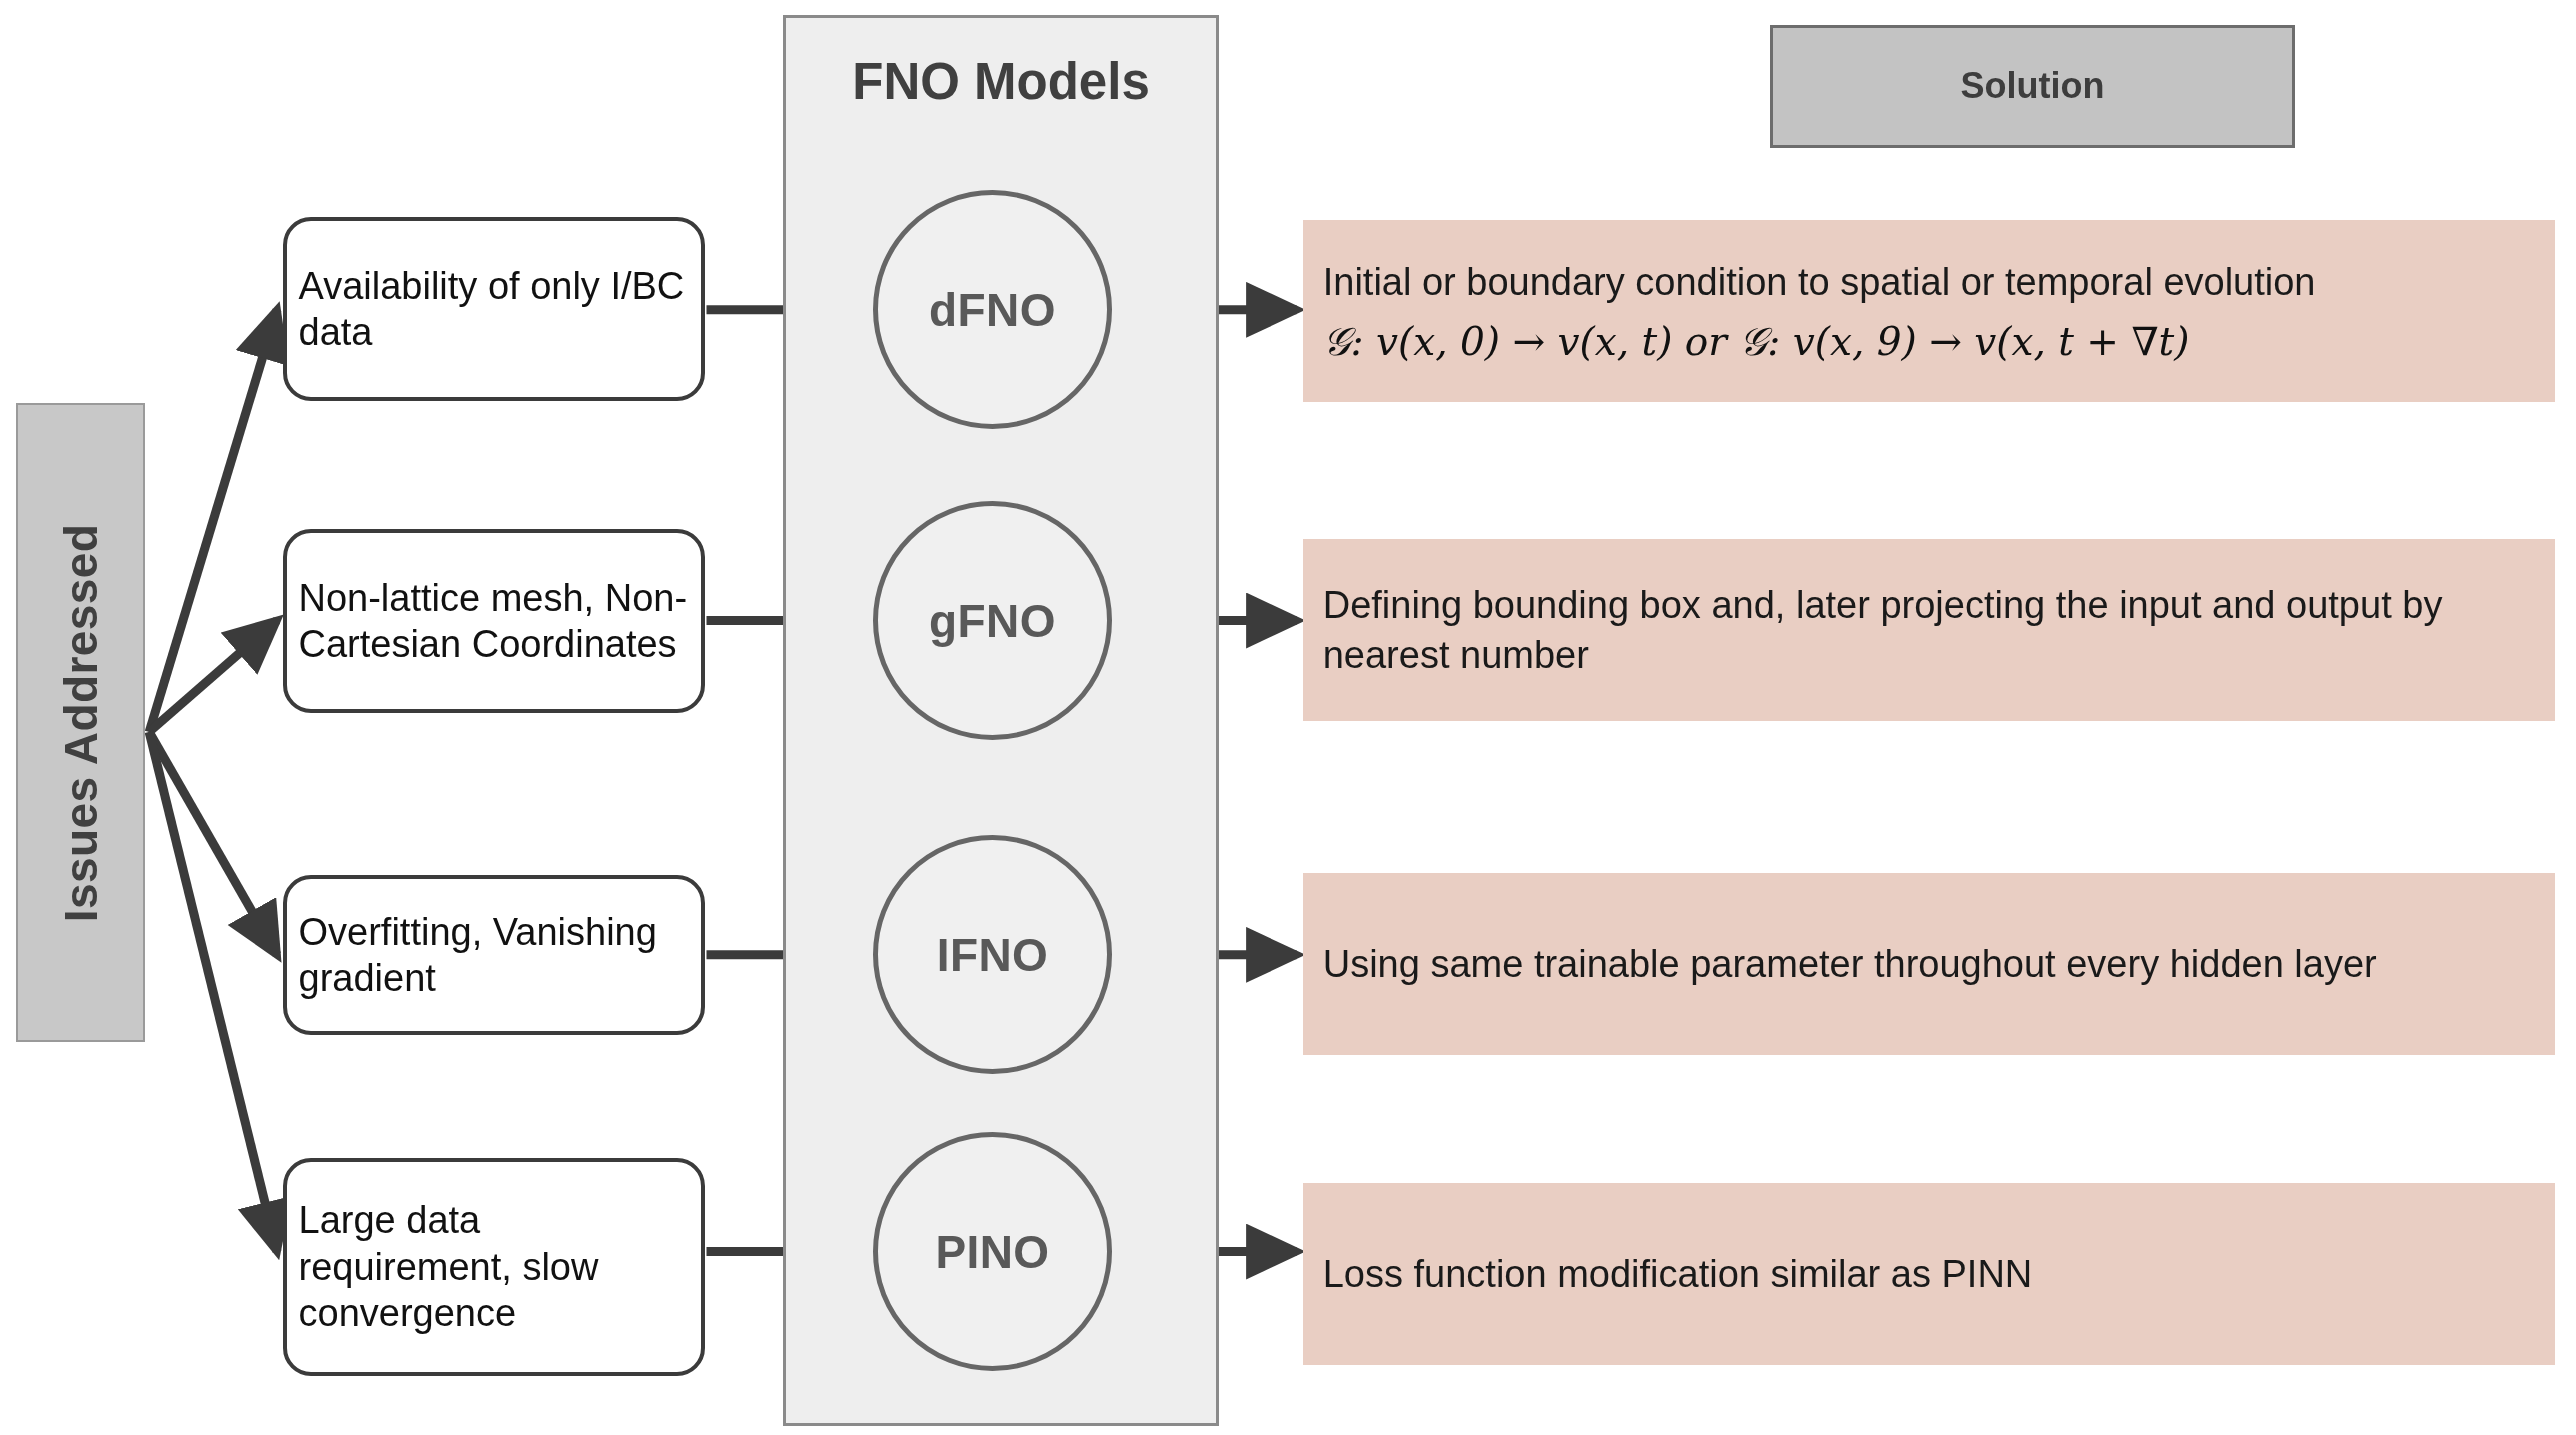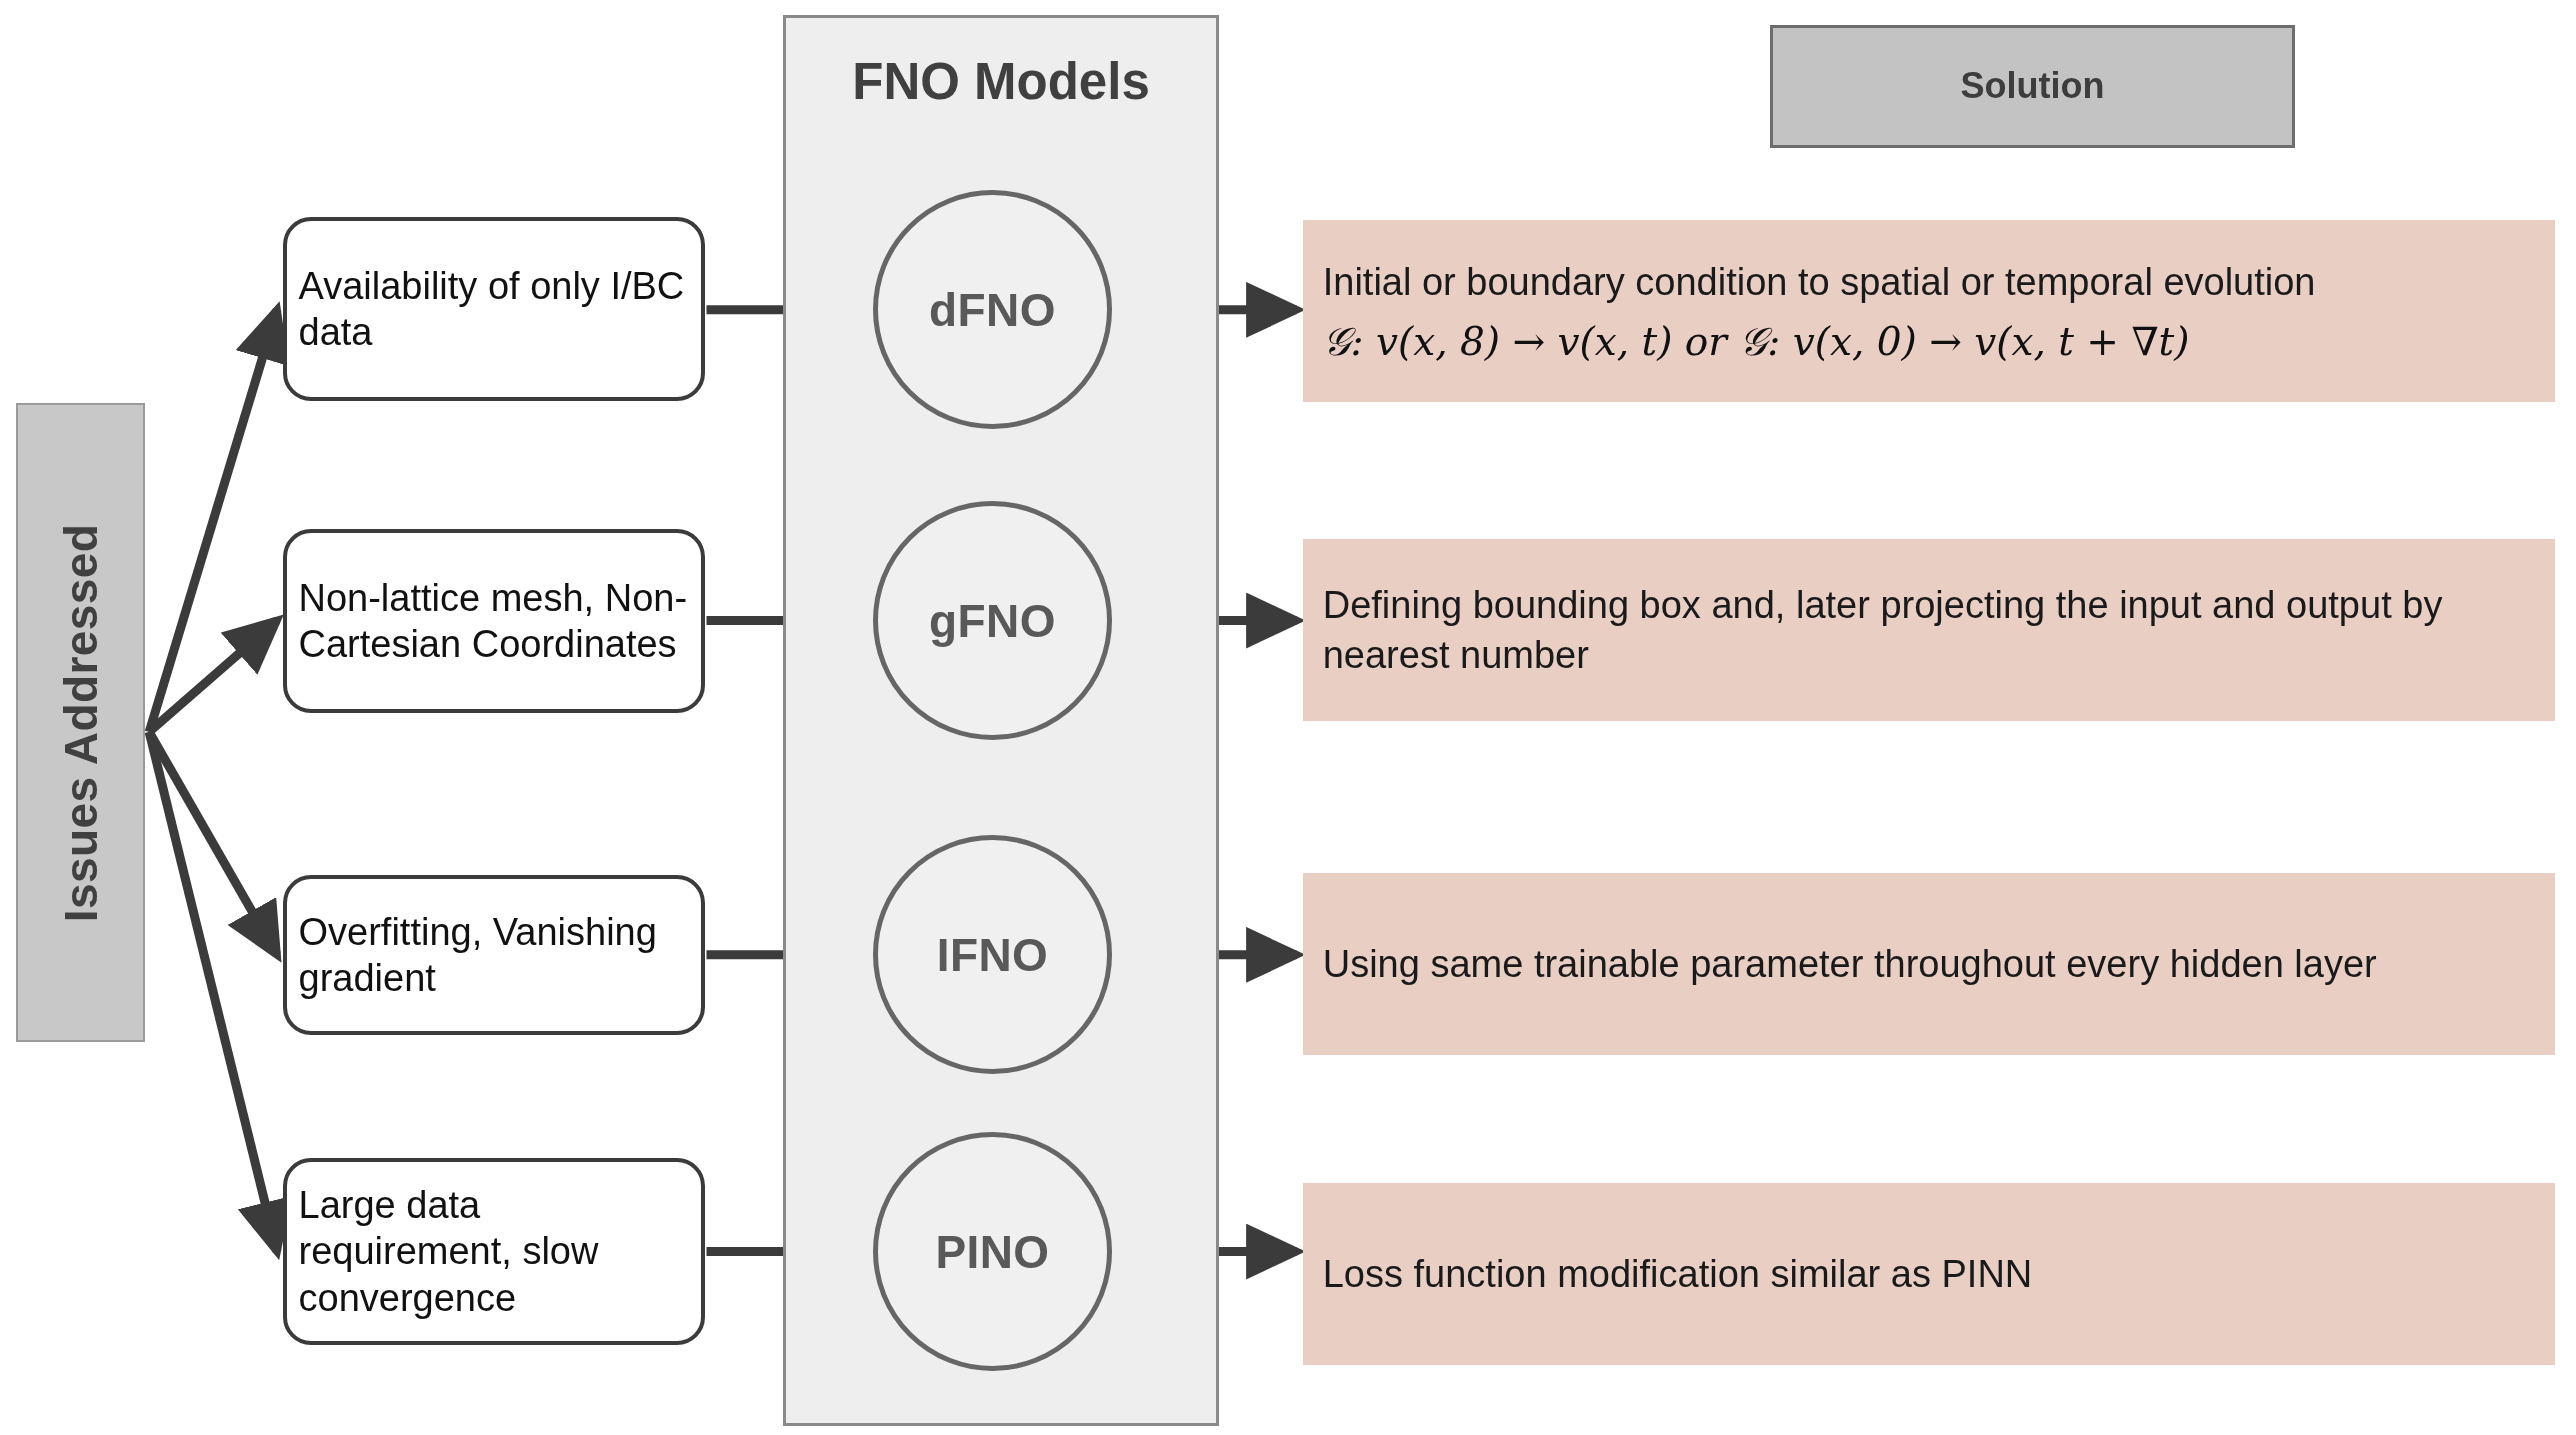--- a/index.html
+++ b/index.html
@@ -97,21 +97,21 @@
 
   <div class="issue-box" style="left:283px;top:217px;width:422px;height:184px;">
     <span>Availability of only I/BC data</span>
   </div>
   <div class="issue-box" style="left:283px;top:529px;width:422px;height:184px;">
     <span>Non-lattice mesh, Non-Cartesian Coordinates</span>
   </div>
   <div class="issue-box" style="left:283px;top:875px;width:422px;height:160px;">
     <span>Overfitting, Vanishing gradient</span>
   </div>
-  <div class="issue-box" style="left:283px;top:1158px;width:422px;height:187px;">
+  <div class="issue-box" style="left:283px;top:1158px;width:422px;height:218px;">
     <span>Large data requirement, slow convergence</span>
   </div>
 
   <div class="fno-panel">
     <div class="fno-title">FNO Models</div>
   </div>
 
   <div class="fno-circle" style="left:873px;top:190px;">
     <span>dFNO</span>
   </div>
@@ -124,21 +124,21 @@
   <div class="fno-circle" style="left:873px;top:835px;">
     <span>IFNO</span>
   </div>
 
   <div class="solution-header">
     <span>Solution</span>
   </div>
 
   <div class="sol-box" style="top:220px;height:182px;">
     <div class="sol-line">Initial or boundary condition to spatial or temporal evolution</div>
-    <div class="sol-formula">𝒢: 𝑣(𝑥, 8) → 𝑣(𝑥, 𝑡) or  𝒢: 𝑣(𝑥, 0) → 𝑣(𝑥, 𝑡 + ∇𝑡)</div>
+    <div class="sol-formula">𝒢: 𝑣(𝑥, 0) → 𝑣(𝑥, 𝑡) or  𝒢: 𝑣(𝑥, 9) → 𝑣(𝑥, 𝑡 + ∇𝑡)</div>
   </div>
 
   <div class="sol-box" style="top:539px;height:182px;">
     <div class="sol-line">Defining bounding box and, later projecting the input and output by nearest number</div>
   </div>
 
   <div class="sol-box" style="top:873px;height:182px;">
     <div class="sol-line">Using same trainable parameter throughout every hidden layer</div>
   </div>
 

